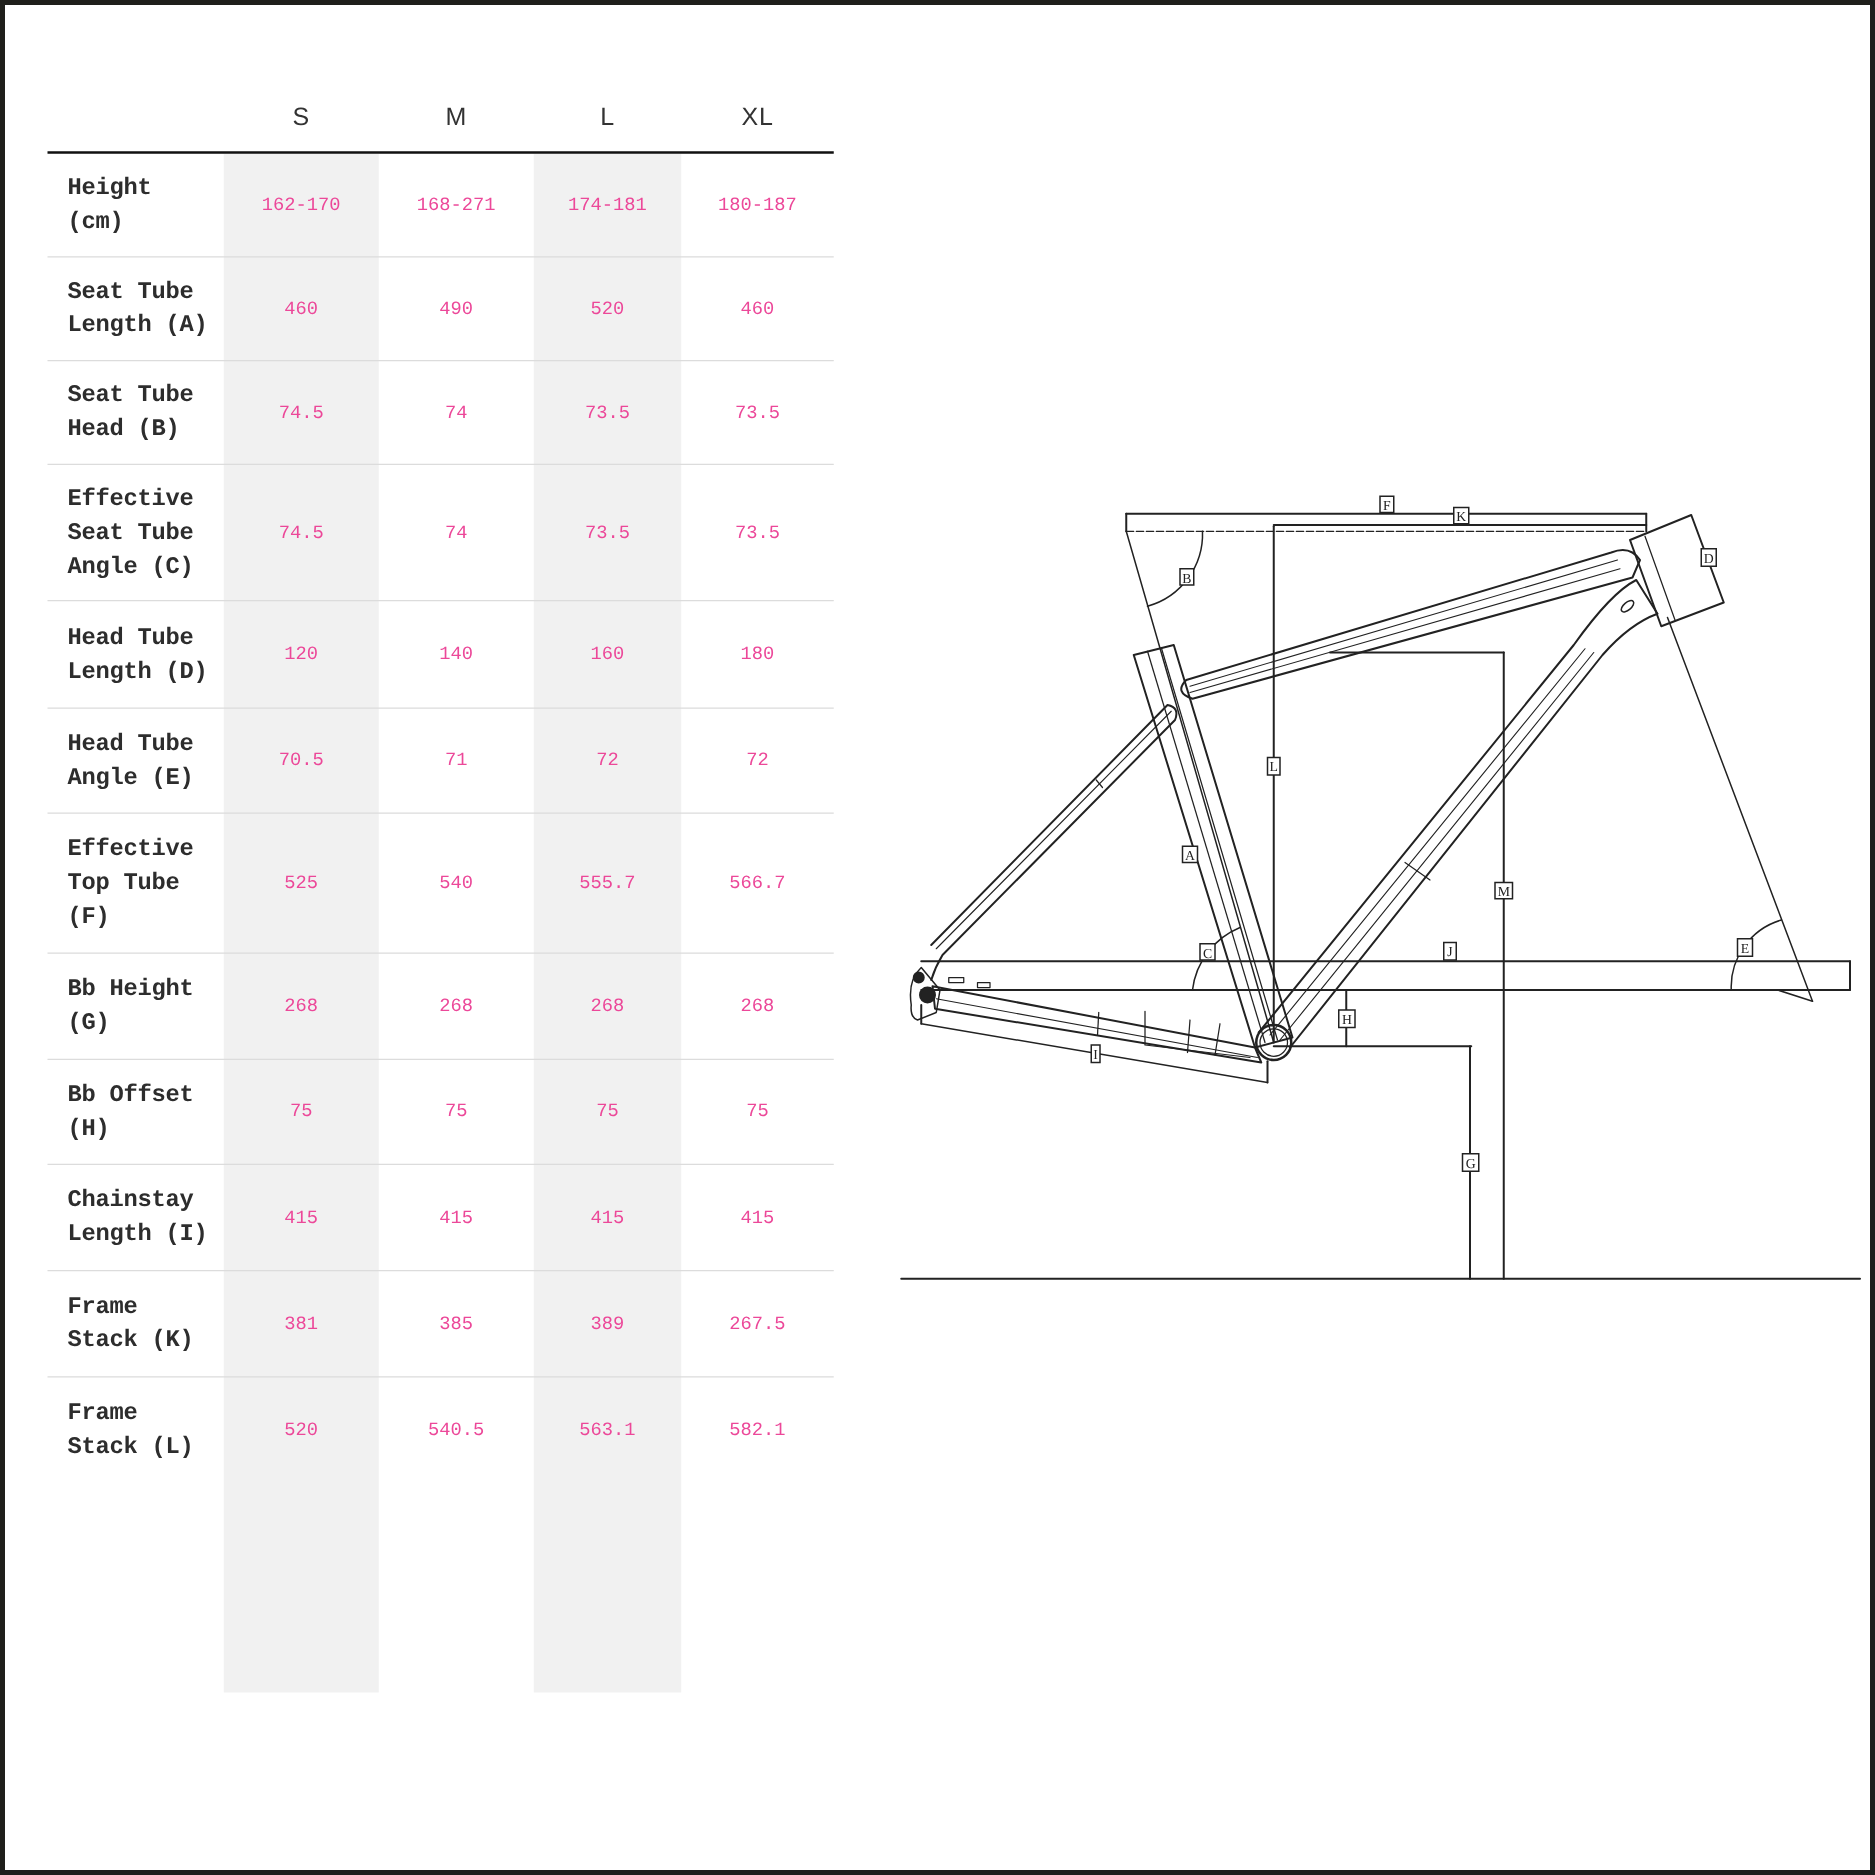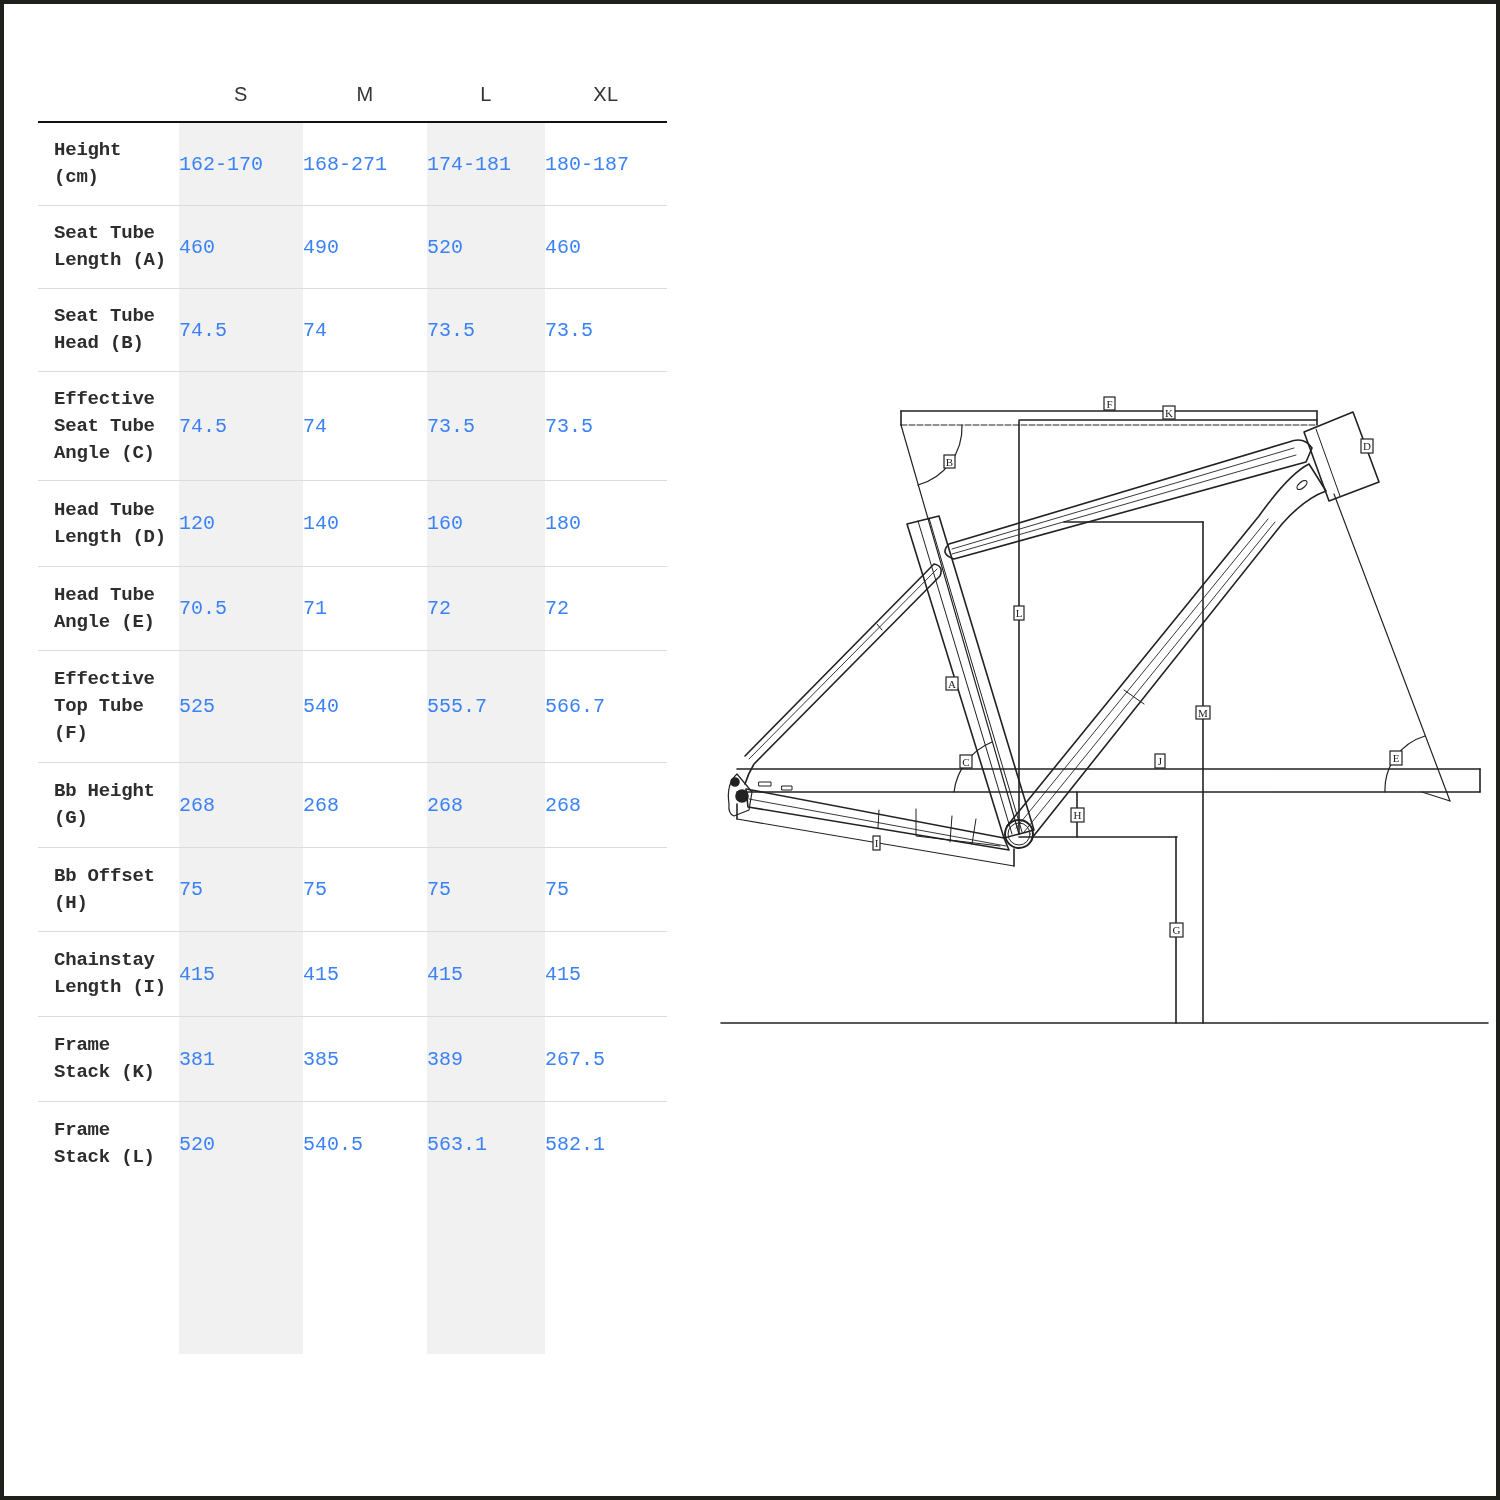--- a/index.html
+++ b/index.html
@@ -62,22 +62,23 @@
       width: 141px;
       box-sizing: border-box;
       padding-left: 16px;
       font-size: 19px;
       line-height: 27px;
       color: #2d2d2d;
       font-weight: bold;
       letter-spacing: -0.2px;
     }
     .row .val {
-      font-size: 20px;
-      color: #3b82f6;
+      text-align: center;
+      font-size: 15px;
+      color: #ec4899;
     }
     
     .diagram {
       position: absolute;
       left: 700px; top: 380px;
       width: 800px; height: 680px;
     }
     .diagram svg { width: 800px; height: 680px; display: block; }
     .lbl-box {
       fill: #fff; stroke: #222; stroke-width: 1.2;

